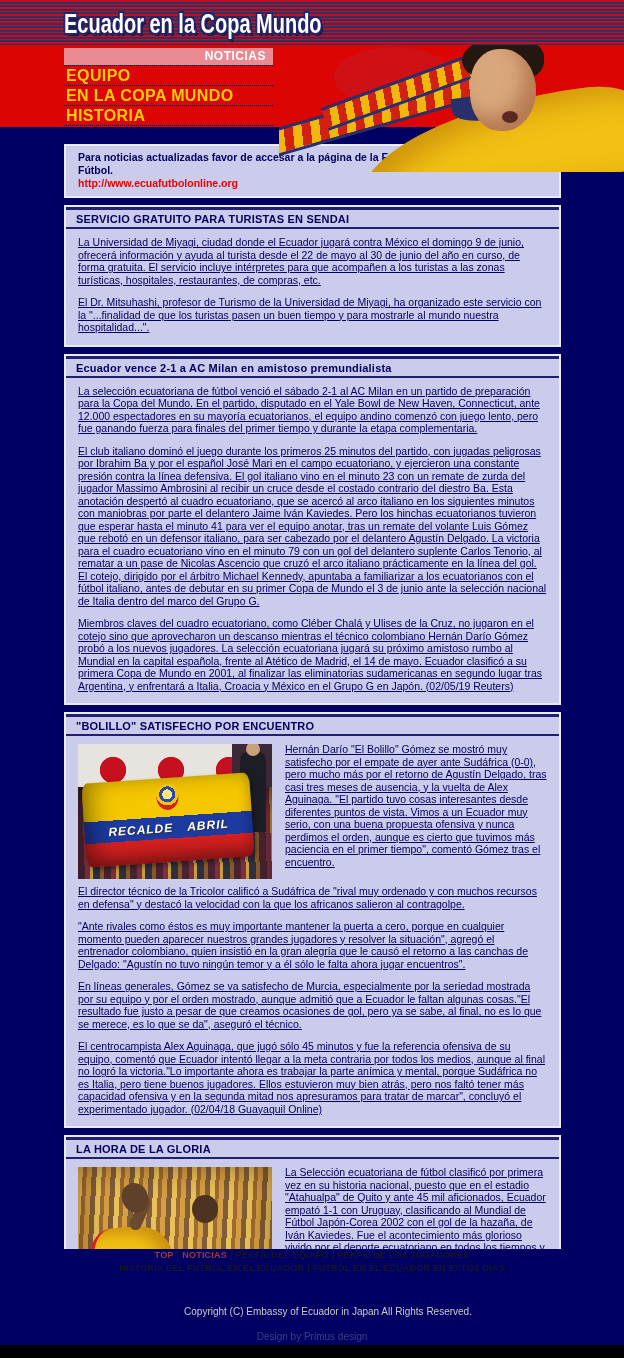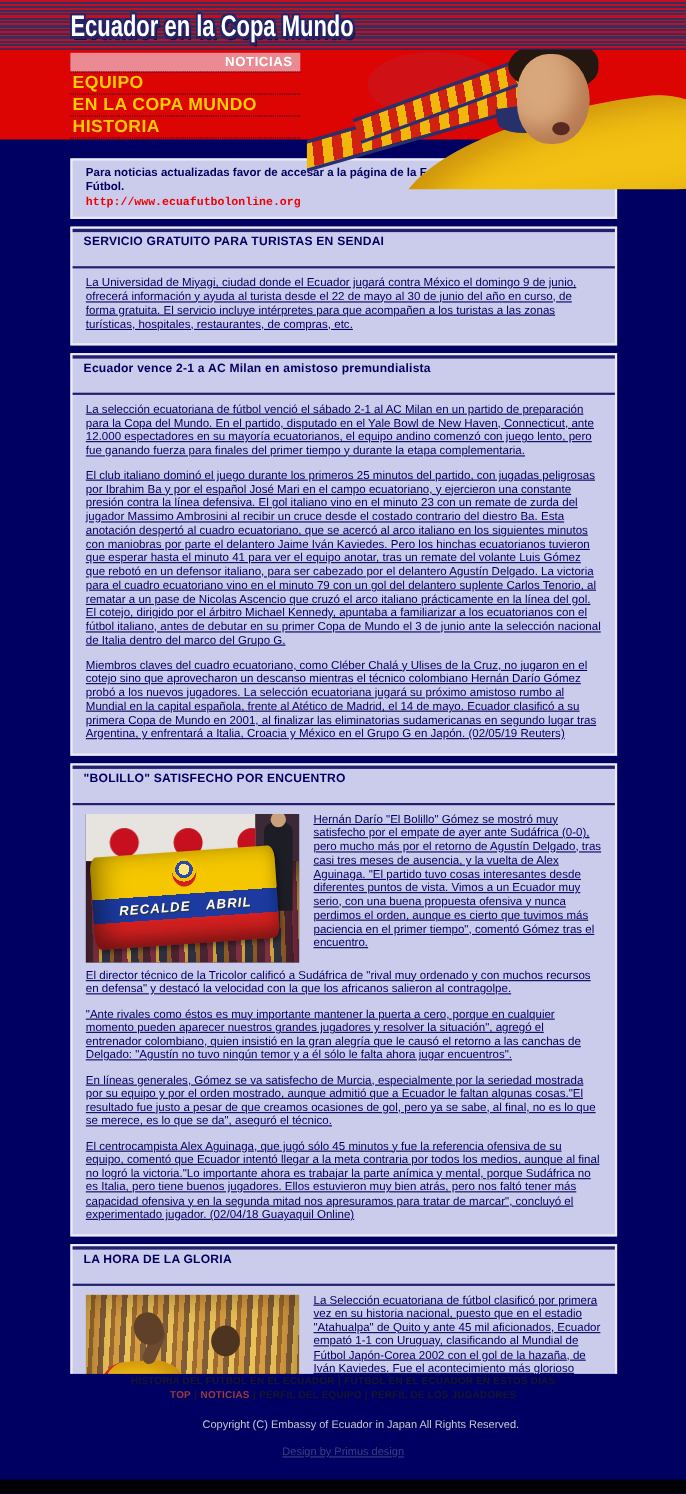--- a/index.html
+++ b/index.html
@@ -60,28 +60,28 @@
   
   .content{
     position:absolute;top:127px;left:0;width:624px;height:1135px;
     overflow:hidden;background:#000063;box-sizing:border-box;padding-top:17px;
   }
   .box{
     width:497px;margin:0 0 7px 64px;box-sizing:border-box;
     background:#cbcbec;border:2px solid #eaeaf8;color:#000060;
   }
   .box-title{
-    font-size:11px;font-weight:bold;padding:3px 10px 16px;
+    font-size:11px;font-weight:bold;padding:3px 10px 2px;
     border-top:3px solid #20206e;border-bottom:2px solid #20206e;
     letter-spacing:.2px;
   }
   .box-body{padding:7px 12px 1px;font-size:10.5px;line-height:12.5px;}
   .box-body p{margin:0 0 10px;text-decoration:underline;}
   .notice-box{padding:5px 12px 6px;font-size:10.5px;line-height:13px;font-weight:bold;}
-  a.redlink{color:#ee0000;text-decoration:none;font-weight:bold;cursor:pointer;font-family:Liberation Mono, monospace;}
+  a.redlink{color:#ee0000;text-decoration:none;font-weight:bold;cursor:pointer;}
   a.inline-mail{color:#dd2222;text-decoration:none;cursor:pointer;}
   .clear{clear:left;}
   
   .news-photo{float:left;width:194px;margin:1px 13px 6px 0;position:relative;overflow:hidden;}
   .photoA{height:135px;background:#3c2836;}
   .pa-wall{position:absolute;top:0;left:0;right:40px;height:56px;background:#e7e4e0;
     background-image:radial-gradient(circle,#c6101f 34%,transparent 36%);
     background-size:58px 48px;background-position:6px 2px;}
   .pa-crowd{position:absolute;bottom:0;left:0;right:0;height:92px;
     background:repeating-linear-gradient(88deg,#4a2430 0 7px,#7e3040 7px 12px,#c9a03a 12px 15px,#2f3040 15px 22px,#8a5a28 22px 26px);
@@ -110,22 +110,22 @@
     border-radius:50% 50% 45% 55%;transform:rotate(-18deg);}
   .pb-p1-arm{position:absolute;left:56px;top:30px;width:12px;height:34px;background:#6b4a30;
     border-radius:6px;transform:rotate(24deg);}
   .pb-p2-head{position:absolute;right:54px;top:28px;width:26px;height:28px;background:#4c3420;border-radius:50%;}
   
   .footer{position:absolute;left:0;bottom:13px;width:624px;height:96px;background:#000063;text-align:center;}
   .f-links{font-size:9px;font-weight:bold;line-height:13px;letter-spacing:.2px;}
   .f-red{color:#9c3a3a;cursor:pointer;}
   .f-dark{color:#15152c;cursor:pointer;}
   .f-sep{color:#15152c;margin:0 3px;}
-  .copyright{color:#c9c9cf;font-size:10px;margin-top:15px;padding-left:32px;}
-  .credit{color:#3e3e82;font-size:10px;margin-top:14px;cursor:pointer;text-decoration:underline;}
+  .copyright{color:#c9c9cf;font-size:10px;margin-top:31px;padding-left:32px;}
+  .credit{color:#3e3e82;font-size:10px;margin-top:14px;cursor:pointer;}
   .bottom-bar{position:absolute;left:0;bottom:0;width:624px;height:13px;background:#000005;}
 </style>
 </head>
 <body>
 
 <div class="stripes"></div>
 <div class="site-title">Ecuador en la Copa Mundo</div>
 
 <div class="navbar">
   <div class="player-photo">
@@ -151,20 +151,21 @@
 
   <div class="box notice-box">
     <div>Para noticias actualizadas favor de accesar a la página de la Federación Ecuatoriana de Fútbol.</div>
     <a class="redlink">http://www.ecuafutbolonline.org</a>
   </div>
 
   <div class="box">
     <div class="box-title">SERVICIO GRATUITO PARA TURISTAS EN SENDAI</div>
     <div class="box-body">
       <p>La Universidad de Miyagi, ciudad donde el Ecuador jugará contra México el domingo 9 de junio, ofrecerá información y ayuda al turista desde el 22 de mayo al 30 de junio del año en curso, de forma gratuita. El servicio incluye intérpretes para que acompañen a los turistas a las zonas turísticas, hospitales, restaurantes, de compras, etc.</p>
+      <p>El Dr. Mitsuhashi, profesor de Turismo de la Universidad de Miyagi, ha organizado este servicio con la "...finalidad de que los turistas pasen un buen tiempo y para mostrarle al mundo nuestra hospitalidad...".</p>
     </div>
   </div>
 
   <div class="box">
     <div class="box-title">Ecuador vence 2-1 a AC Milan en amistoso premundialista</div>
     <div class="box-body">
       <p>La selección ecuatoriana de fútbol venció el sábado 2-1 al AC Milan en un partido de preparación para la Copa del Mundo. En el partido, disputado en el Yale Bowl de New Haven, Connecticut, ante 12.000 espectadores en su mayoría ecuatorianos, el equipo andino comenzó con juego lento, pero fue ganando fuerza para finales del primer tiempo y durante la etapa complementaria.</p>
       <p>El club italiano dominó el juego durante los primeros 25 minutos del partido, con jugadas peligrosas por Ibrahim Ba y por el español José Mari en el campo ecuatoriano, y ejercieron una constante presión contra la línea defensiva. El gol italiano vino en el minuto 23 con un remate de zurda del jugador Massimo Ambrosini al recibir un cruce desde el costado contrario del diestro Ba. Esta anotación despertó al cuadro ecuatoriano, que se acercó al arco italiano en los siguientes minutos con maniobras por parte el delantero Jaime Iván Kaviedes. Pero los hinchas ecuatorianos tuvieron que esperar hasta el minuto 41 para ver el equipo anotar, tras un remate del volante Luis Gómez que rebotó en un defensor italiano, para ser cabezado por el delantero Agustín Delgado. La victoria para el cuadro ecuatoriano vino en el minuto 79 con un gol del delantero suplente Carlos Tenorio, al rematar a un pase de Nicolas Ascencio que cruzó el arco italiano prácticamente en la línea del gol. El cotejo, dirigido por el árbitro Michael Kennedy, apuntaba a familiarizar a los ecuatorianos con el fútbol italiano, antes de debutar en su primer Copa de Mundo el 3 de junio ante la selección nacional de Italia dentro del marco del Grupo G.</p>
       <p>Miembros claves del cuadro ecuatoriano, como Cléber Chalá y Ulises de la Cruz, no jugaron en el cotejo sino que aprovecharon un descanso mientras el técnico colombiano Hernán Darío Gómez probó a los nuevos jugadores. La selección ecuatoriana jugará su próximo amistoso rumbo al Mundial en la capital española, frente al Atético de Madrid, el 14 de mayo. Ecuador clasificó a su primera Copa de Mundo en 2001, al finalizar las eliminatorias sudamericanas en segundo lugar tras Argentina, y enfrentará a Italia, Croacia y México en el Grupo G en Japón. (02/05/19 Reuters)</p>
     </div>
@@ -204,22 +205,22 @@
       </div>
       <p>La Selección ecuatoriana de fútbol clasificó por primera vez en su historia nacional, puesto que en el estadio "Atahualpa" de Quito y ante 45 mil aficionados, Ecuador empató 1-1 con Uruguay, clasificando al Mundial de Fútbol Japón-Corea 2002 con el gol de la hazaña, de Iván Kaviedes. Fue el acontecimiento más glorioso vivido por el deporte ecuatoriano en todos los tiempos y el país vivió una fiesta nacional. Ese día quedará en la historia por siempre y pasará a ser fecha símbolo. No hay imposibles...¡¡¡Sí se puede!!!</p>
 
     </div>
   </div>
 
 </div>
 
 <div class="footer">
   <div class="f-links">
+    <span class="f-red">TOP</span><span class="f-sep">|</span><span class="f-red">NOTICIAS</span><span class="f-sep">|</span><span class="f-dark">PERFIL DEL EQUIPO</span><span class="f-sep">|</span><span class="f-dark">PERFIL DE LOS JUGADORES</span>
+  </div>
+  <div class="f-links">
     <span class="f-dark">HISTORIA DEL FUTBOL EN EL ECUADOR</span><span class="f-sep">|</span><span class="f-dark">FUTBOL EN EL ECUADOR EN ESTOS DIAS</span>
-  </div>
-  <div class="f-links">
-    <span class="f-red">TOP</span><span class="f-sep">|</span><span class="f-red">NOTICIAS</span><span class="f-sep">|</span><span class="f-dark">PERFIL DEL EQUIPO</span><span class="f-sep">|</span><span class="f-dark">PERFIL DE LOS JUGADORES</span>
   </div>
   <div class="copyright">Copyright (C) Embassy of Ecuador in Japan All Rights Reserved.</div>
   <div class="credit">Design by Primus design</div>
 </div>
 
 <div class="bottom-bar"></div>
 
 </body></html>

